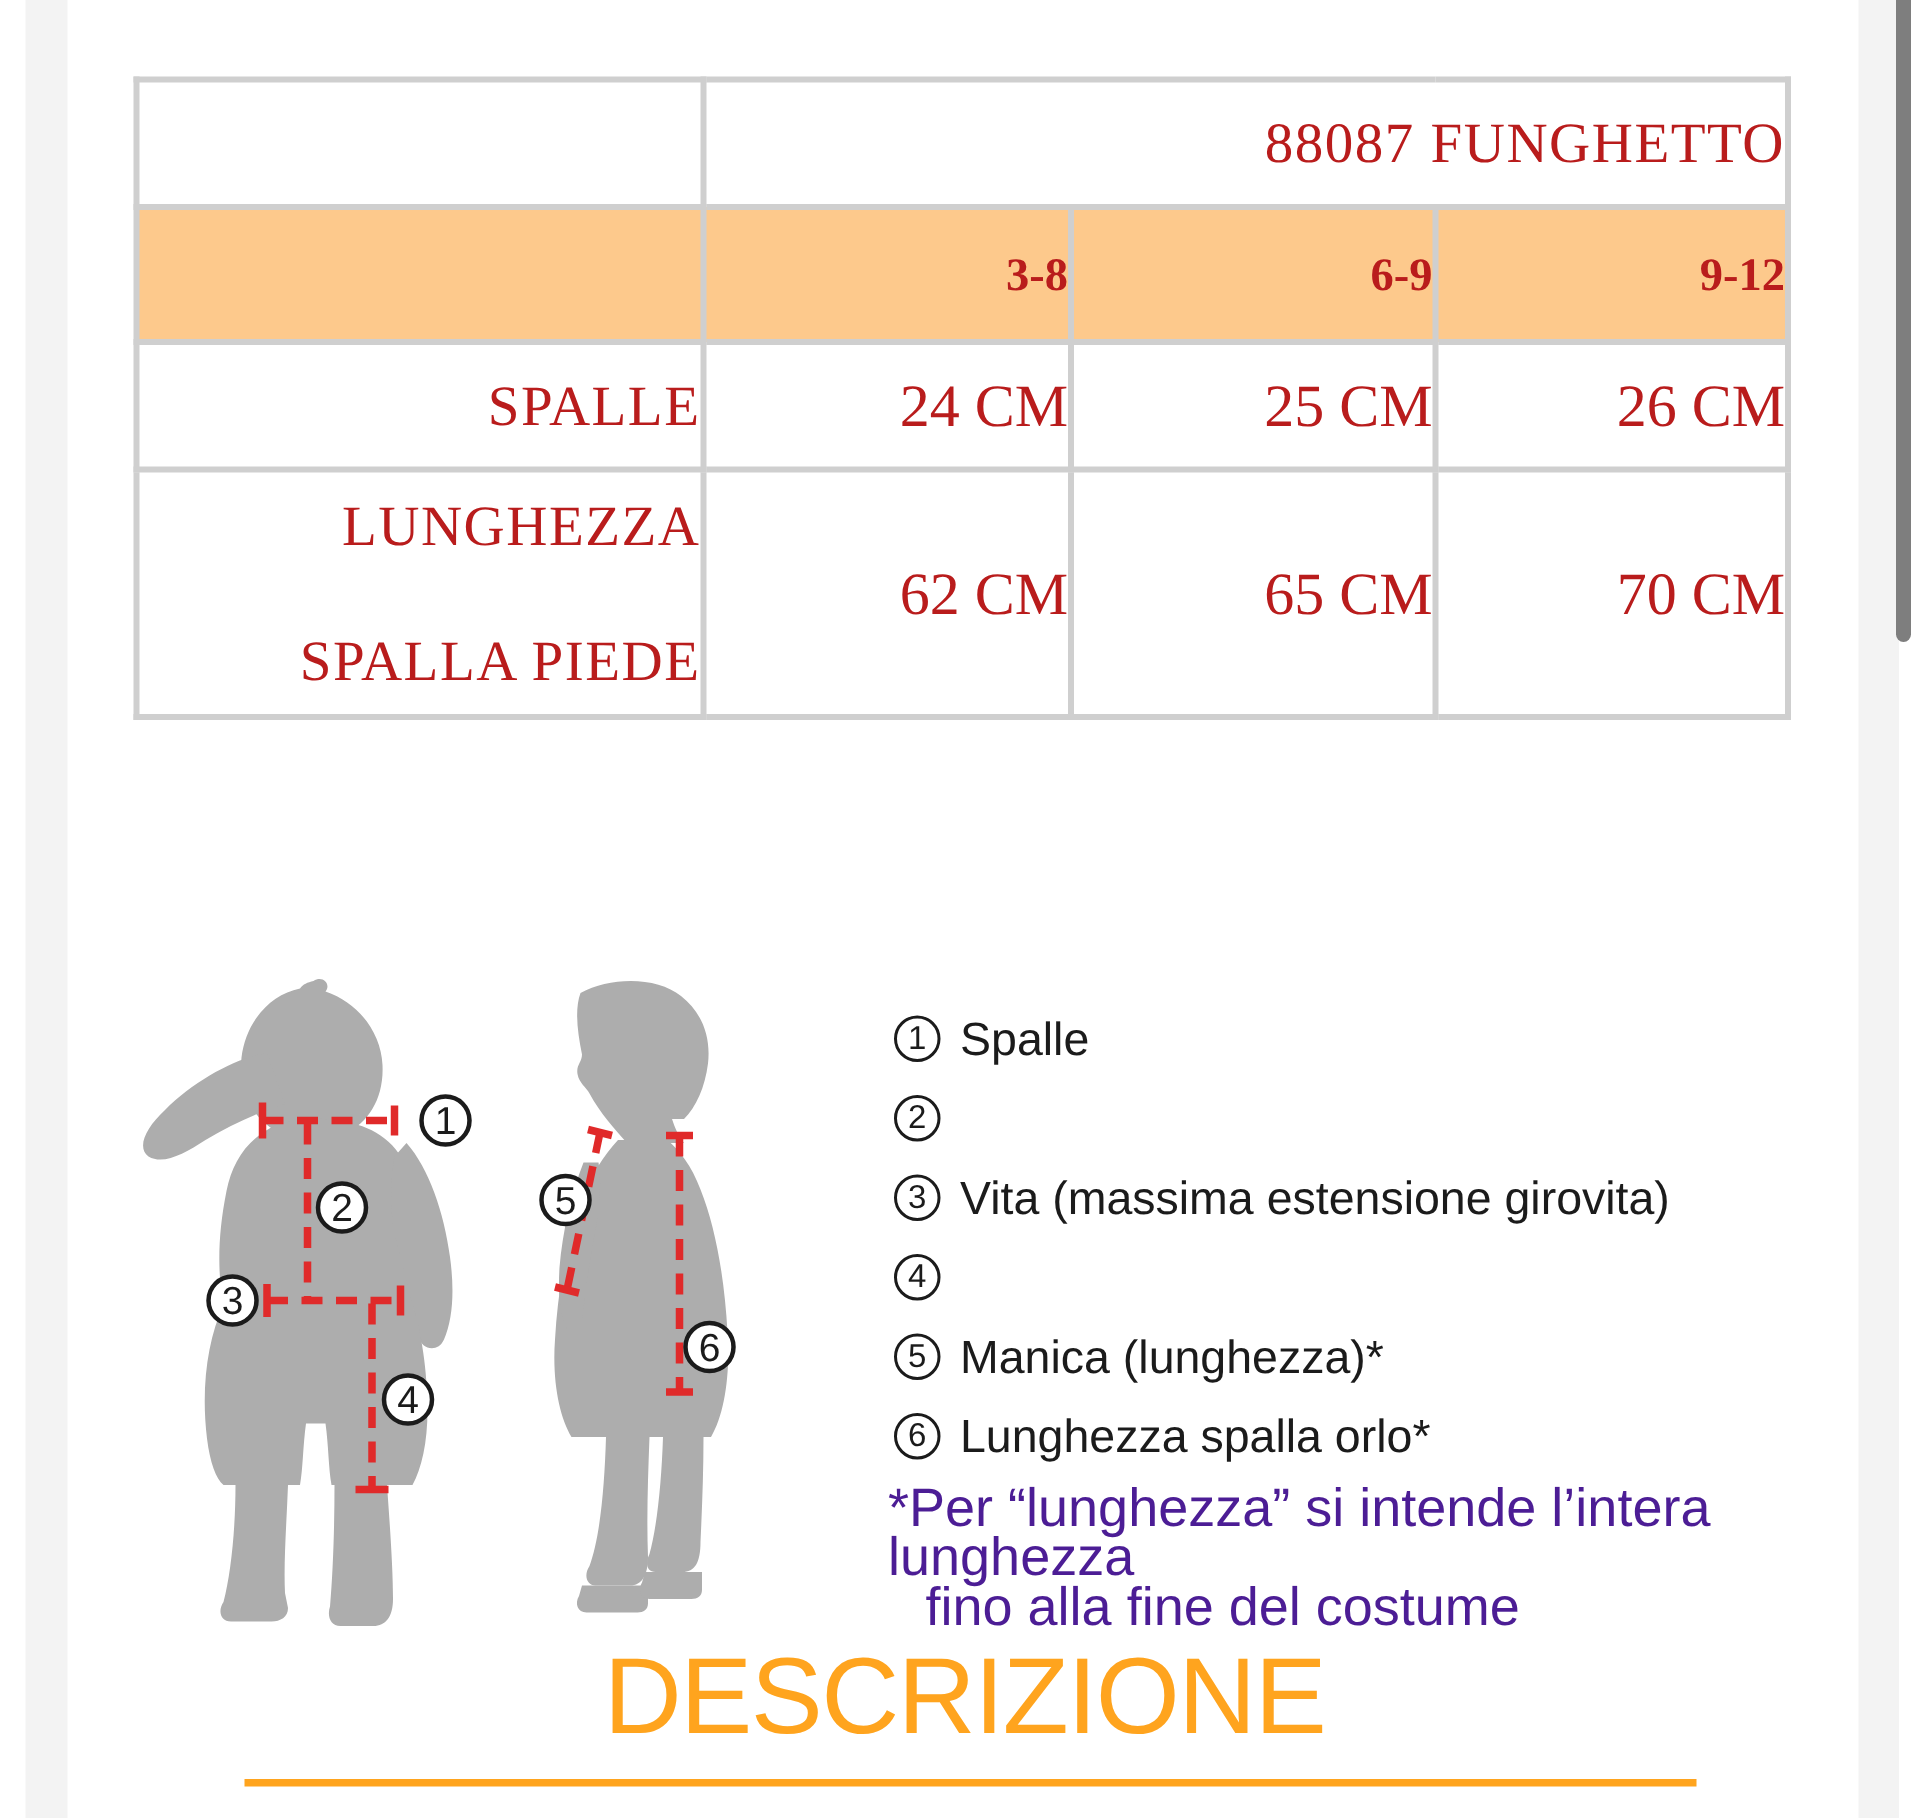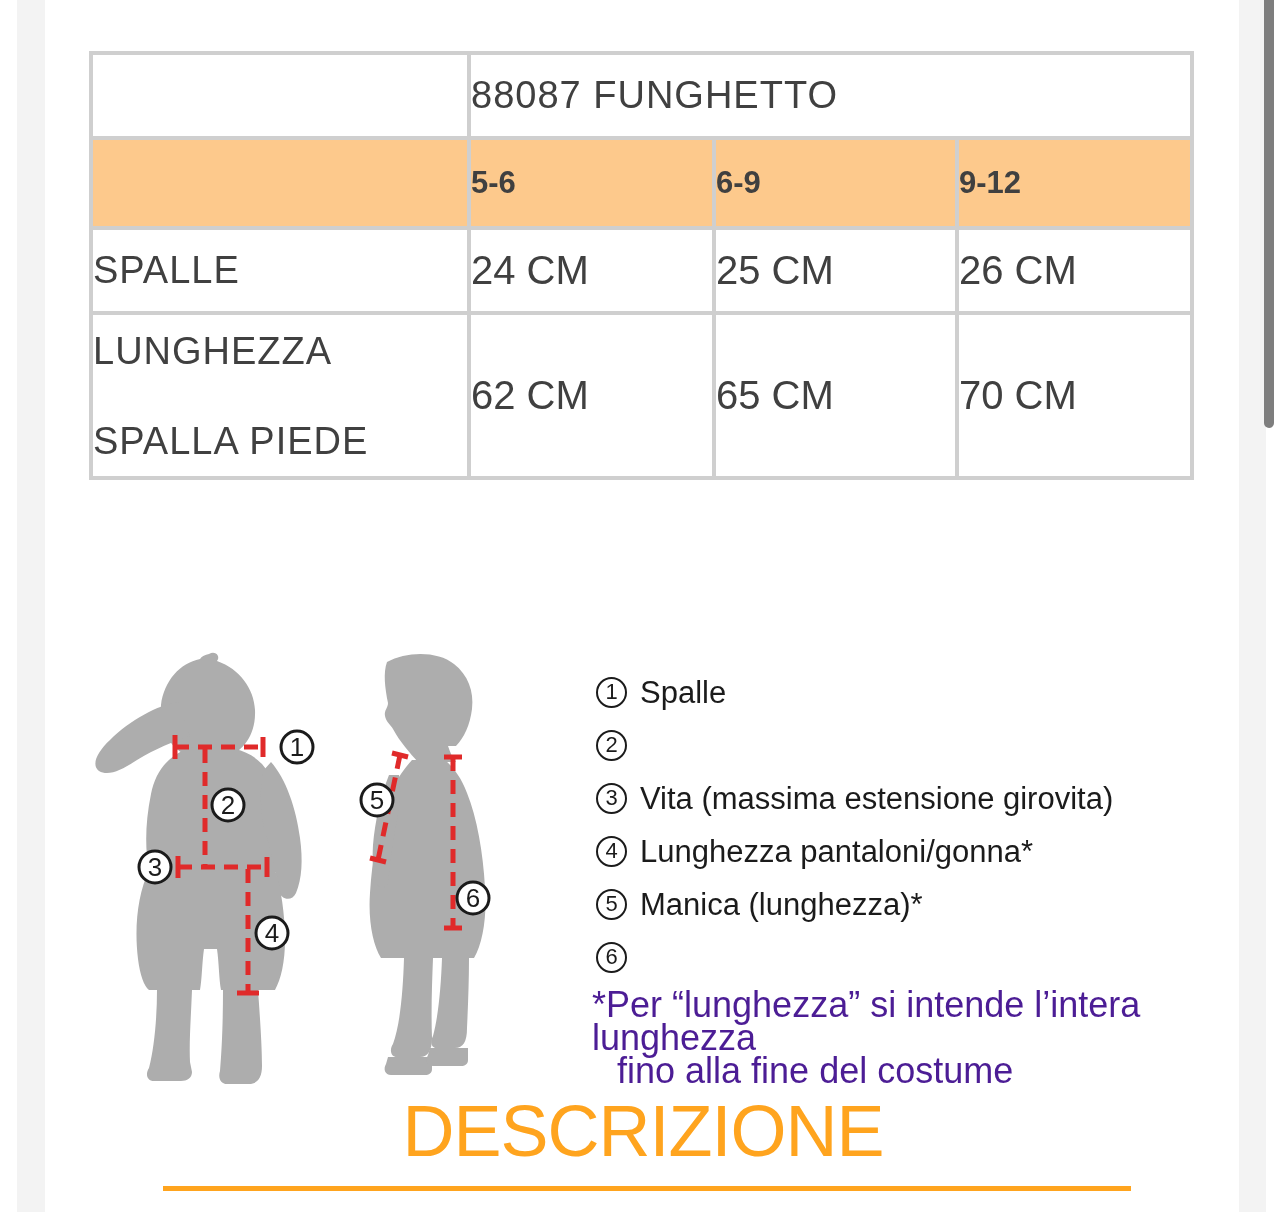--- a/index.html
+++ b/index.html
@@ -9,22 +9,22 @@
 
   
   .edge-strip { position:absolute; top:0; height:1212px; background:#f3f3f3; }
   .edge-left  { left:17px;  width:28px; }
   .edge-right { left:1239px; width:27px; }
   .scroll-thumb { position:absolute; left:1264px; top:0; width:10px; height:428px;
                   background:#7e7e7e; border-radius:0 0 6px 6px; }
 
   
   table.size-table { position:absolute; left:89px; top:51px; border-collapse:collapse; table-layout:fixed; }
-  .size-table td { border:4px solid #cfcfcf; text-align:left; vertical-align:middle;
-                   background:#fff; color:#404040; padding:0; }
+  .size-table td { border:4px solid #cfcfcf; text-align:right; vertical-align:middle;
+                   background:#fff; color:#b91c1c; padding:0;font-family:Liberation Serif, serif; }
   .size-table .c0 { width:378px; } .size-table .c1 { width:245px; }
   .size-table .c2 { width:243px; } .size-table .c3 { width:235px; }
   .size-table tr.r-title td  { height:85px; }
   .size-table tr.r-sizes td  { height:90px; background:#fdc98c; }
   .size-table tr.r-spalle td { height:85px; }
   .size-table tr.r-lung td   { height:165px; }
   .product-title { color:#fbc585; font-size:38px; letter-spacing:1px; }
   .size-head { color:#ec1313; font-size:31px; font-weight:bold; }
   .row-label { font-size:38px; letter-spacing:1px; }
   .cell-val  { font-size:40px; }
@@ -70,21 +70,21 @@
   <div class="scroll-thumb"></div>
 
   <table class="size-table">
     <tbody>
         <tr class="r-title">
       <td class="c0"></td>
       <td class="product-title" colspan="3">88087 FUNGHETTO</td>
     </tr>
     <tr class="r-sizes">
       <td class="c0"></td>
-      <td class="c1 size-head">5-6</td>
+      <td class="c1 size-head">3-8</td>
       <td class="c2 size-head">6-9</td>
       <td class="c3 size-head">9-12</td>
     </tr>
     <tr class="r-spalle">
       <td class="c0 row-label">SPALLE</td>
       <td class="c1 cell-val">24 CM</td>
       <td class="c2 cell-val">25 CM</td>
       <td class="c3 cell-val">26 CM</td>
     </tr>
     <tr class="r-lung">
@@ -164,28 +164,28 @@
     </div>
     <div class="legend-row">
       <span class="legend-circle">2</span>
     </div>
     <div class="legend-row">
       <span class="legend-circle">3</span>
       <span class="legend-label">Vita (massima estensione girovita)</span>
     </div>
     <div class="legend-row">
       <span class="legend-circle">4</span>
-      <span class="legend-label">Lunghezza pantaloni/gonna*</span>
     </div>
     <div class="legend-row">
       <span class="legend-circle">5</span>
       <span class="legend-label">Manica (lunghezza)*</span>
     </div>
     <div class="legend-row">
       <span class="legend-circle">6</span>
+      <span class="legend-label">Lunghezza spalla orlo*</span>
     </div>
   </div>
 
   <div class="footnote">
     <div class="l1">*Per “lunghezza” si intende l’intera lunghezza</div>
     <div class="l2">fino alla fine del costume</div>
   </div>
 
   <div class="descrizione">DESCRIZIONE</div>
   <div class="orange-rule"></div>

